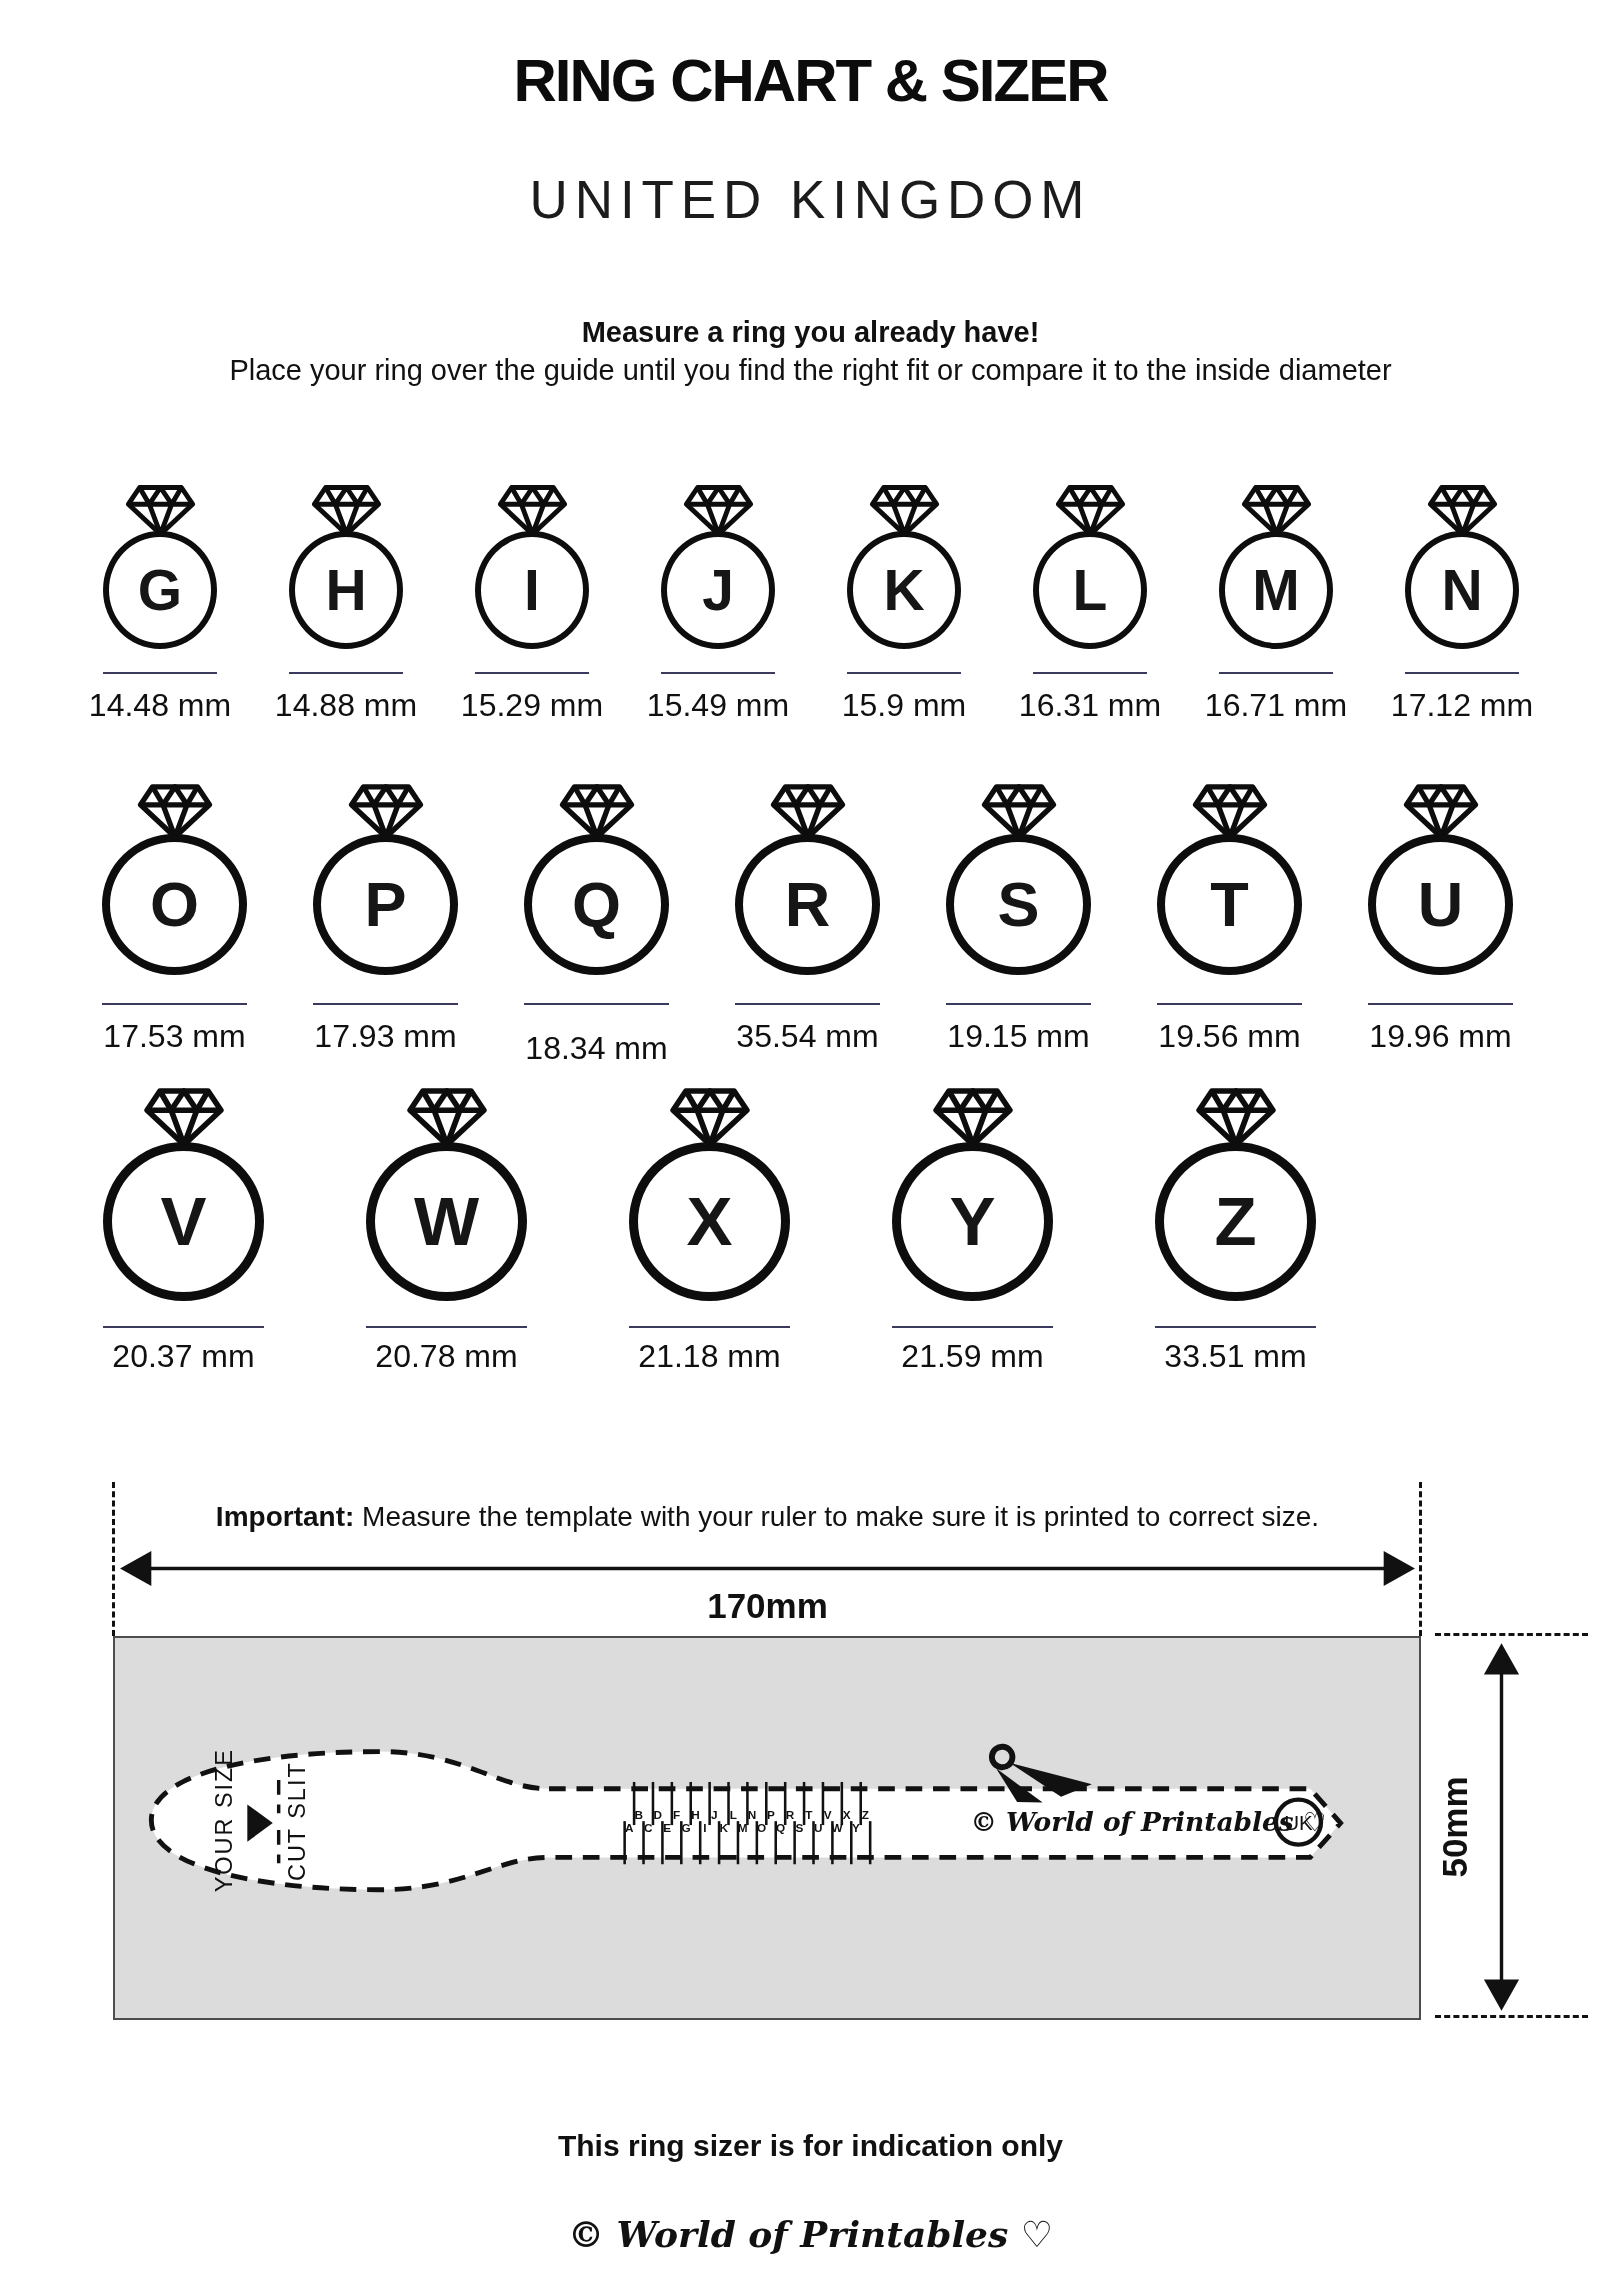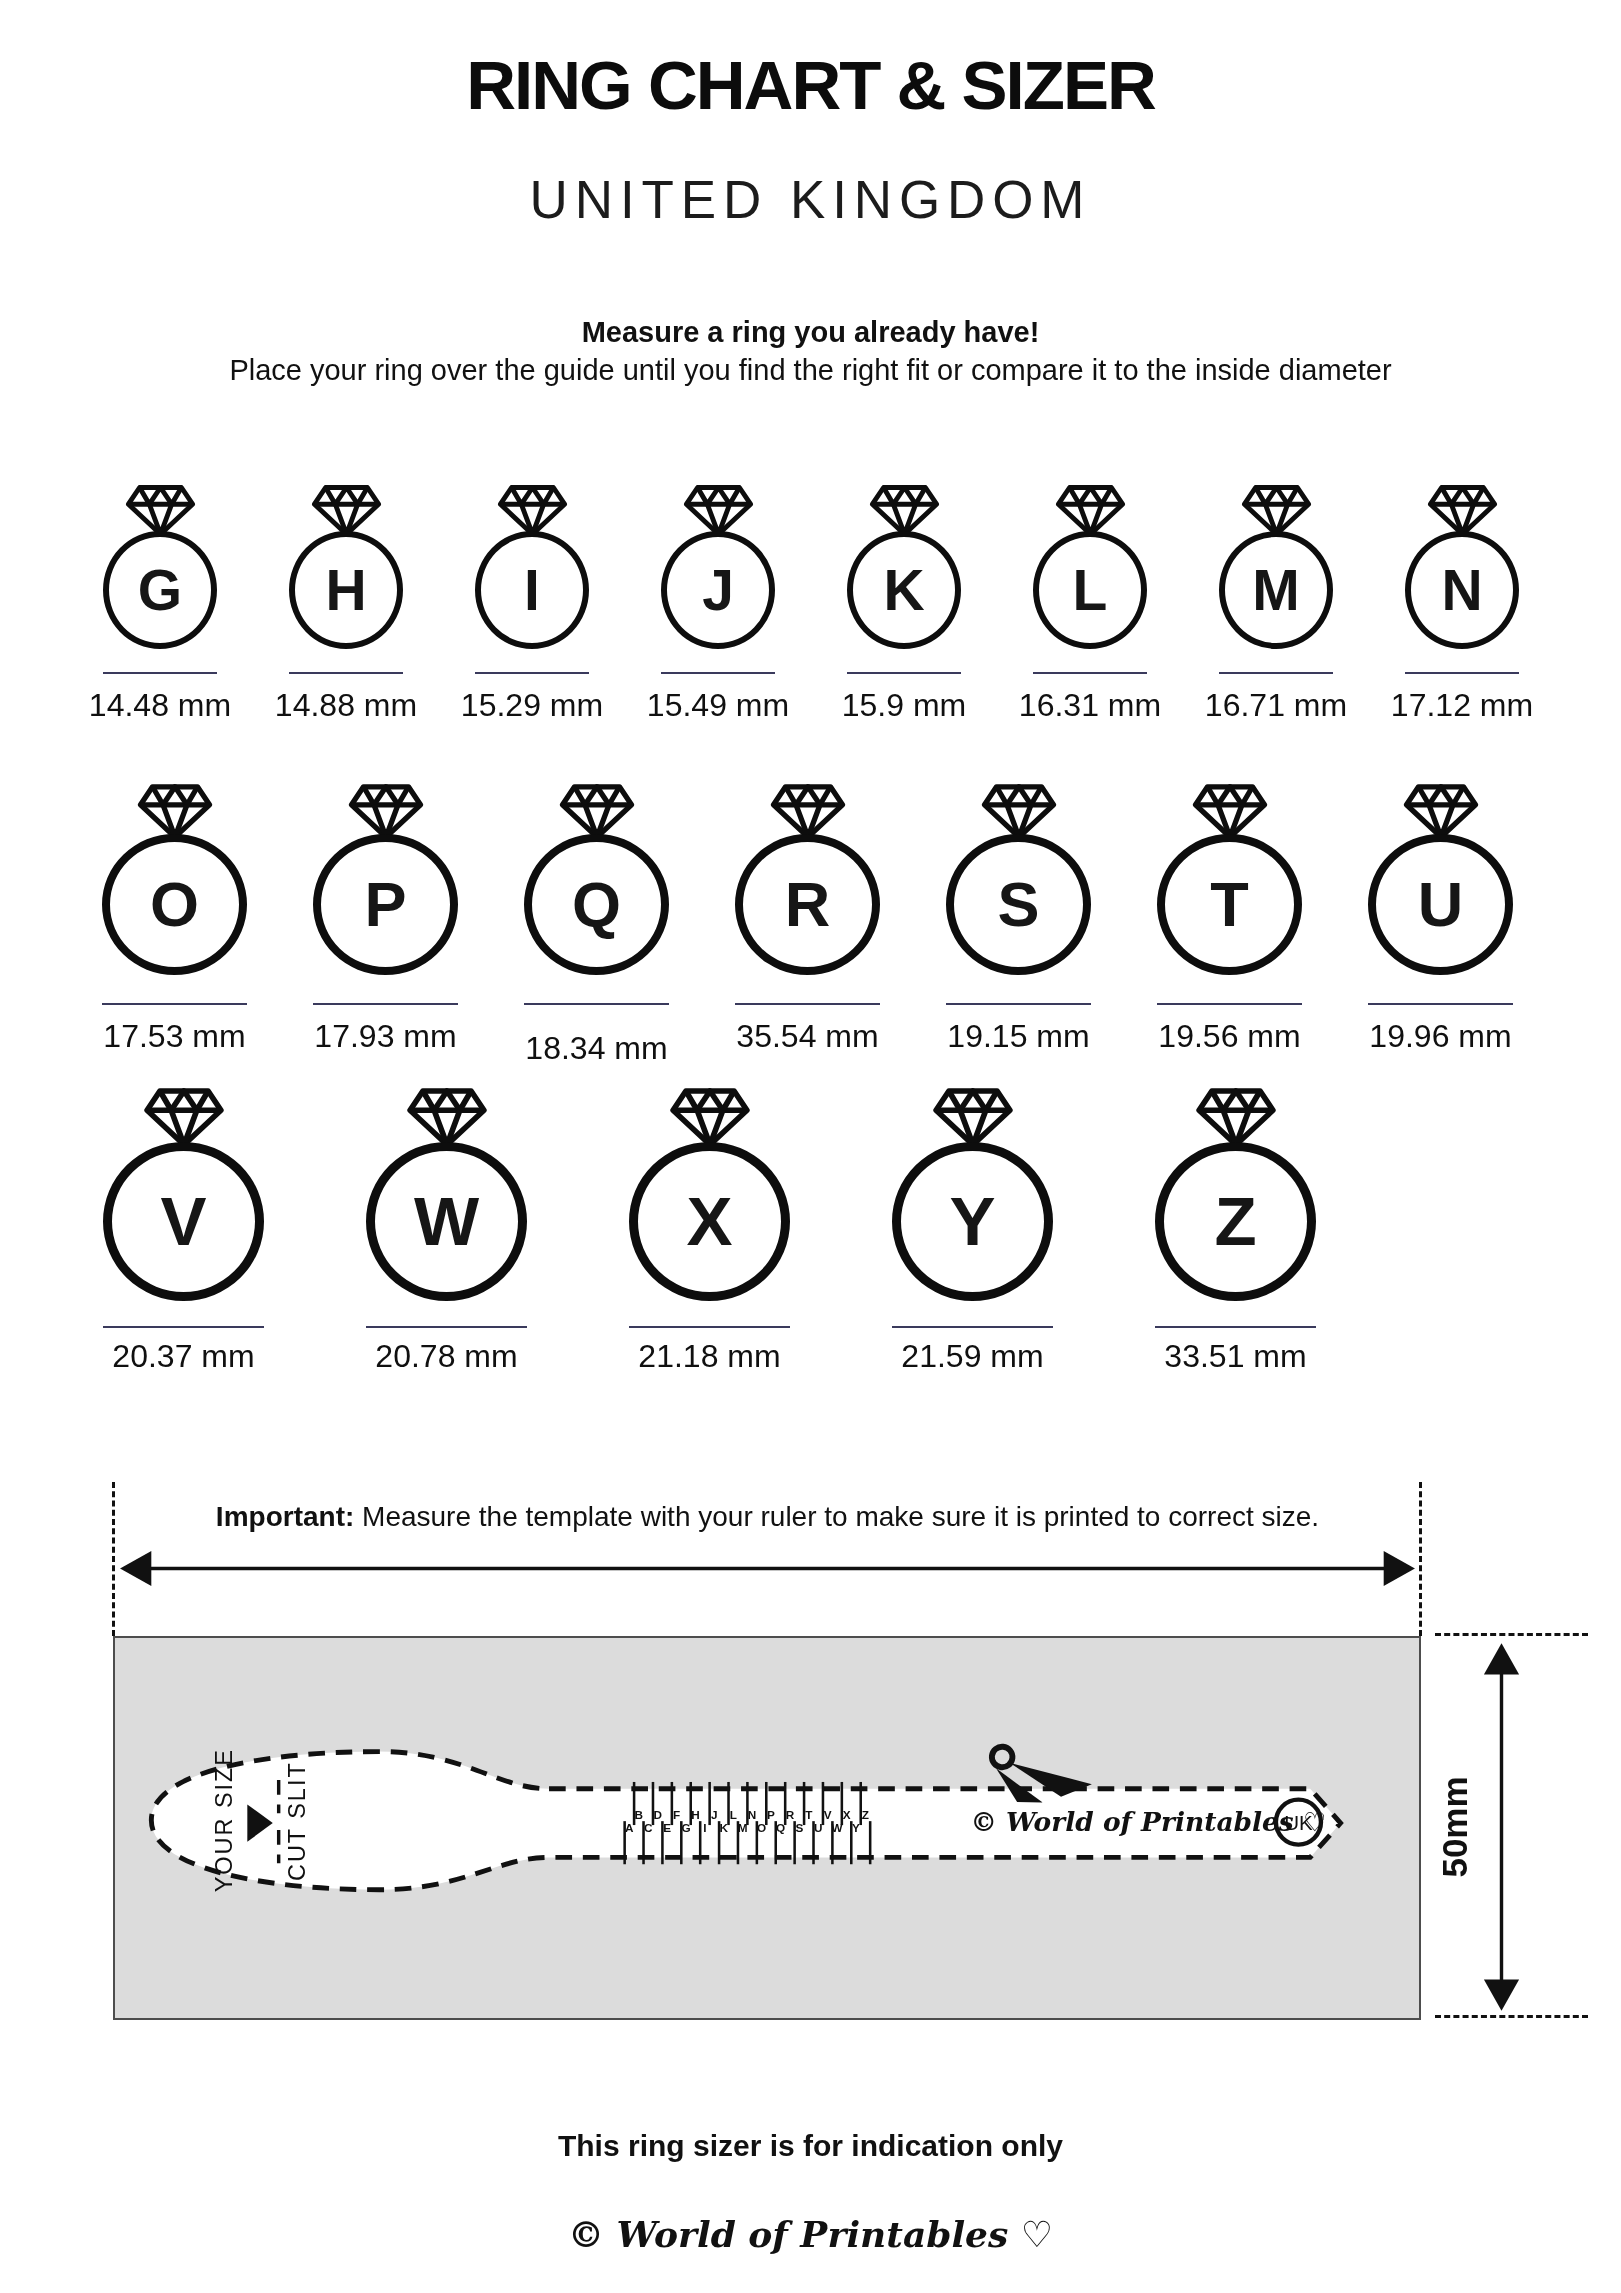--- a/index.html
+++ b/index.html
@@ -1,20 +1,20 @@
 <!DOCTYPE html>
 <html><head>
 <meta charset="utf-8">
 <style>
   html,body{margin:0;padding:0;background:#888;}
   .page{position:relative;width:1621px;height:2294px;background:#ffffff;overflow:hidden;
         font-family:"Liberation Sans", sans-serif;color:#111;}
   
   .title{position:absolute;top:51px;left:0;width:100%;text-align:center;
-         font-size:69px;font-weight:700;letter-spacing:-2px;line-height:1.0;color:#0c0c0c;}
+         font-size:60px;font-weight:700;letter-spacing:-2px;line-height:1.0;color:#0c0c0c;}
   .subtitle{position:absolute;top:169px;left:0;width:100%;text-align:center;
             font-size:53px;font-weight:300;letter-spacing:6.9px;color:#1c1c1c;}
   .intro-bold{position:absolute;top:316px;left:0;width:100%;text-align:center;
               font-size:29px;font-weight:700;}
   .intro-text{position:absolute;top:354px;left:0;width:100%;text-align:center;
               font-size:29px;font-weight:400;}
   
   .ring-row{position:absolute;display:flex;}
   .ring-cell{display:flex;flex-direction:column;align-items:center;}
   .diamond{display:block;}
@@ -370,20 +370,21 @@
   </div>
 
   <div class="vguide" style="left:112px;top:1482px;height:154px;"></div>
   <div class="vguide" style="left:1419px;top:1482px;height:154px;"></div>
 
   <svg class="sizer-svg" style="left:114px;top:1547px;" width="1307" height="43" viewBox="0 0 1333 44">
     <line x1="28" y1="22" x2="1305" y2="22" stroke="#111" stroke-width="3.5"></line>
     <polygon points="4,22 36,4 36,40" fill="#111"></polygon>
     <polygon points="1329,22 1297,4 1297,40" fill="#111"></polygon>
   </svg>
+  <div class="mm-label-h">170mm</div>
 
   <div class="panel"></div>
   <svg class="sizer-svg" style="left:113px;top:1636px;" width="1308" height="384" viewBox="0 0 1335 392">
     <path d="M445 156 H1222 L1253 191 L1222 226 H445
              C392 226 358 259 272 259
              C148 259 39 236 39 188
              C39 140 148 118 272 118
              C358 118 392 156 445 156 Z" fill="#ffffff" stroke="#111" stroke-width="5" stroke-dasharray="17 11"></path>
     <text x="115" y="188" transform="rotate(-90 115 188)" text-anchor="middle" dominant-baseline="middle" font-size="24" letter-spacing="2" fill="#111">YOUR SIZE</text>
     <polygon points="137,172 163,191 137,210" fill="#111"></polygon>

